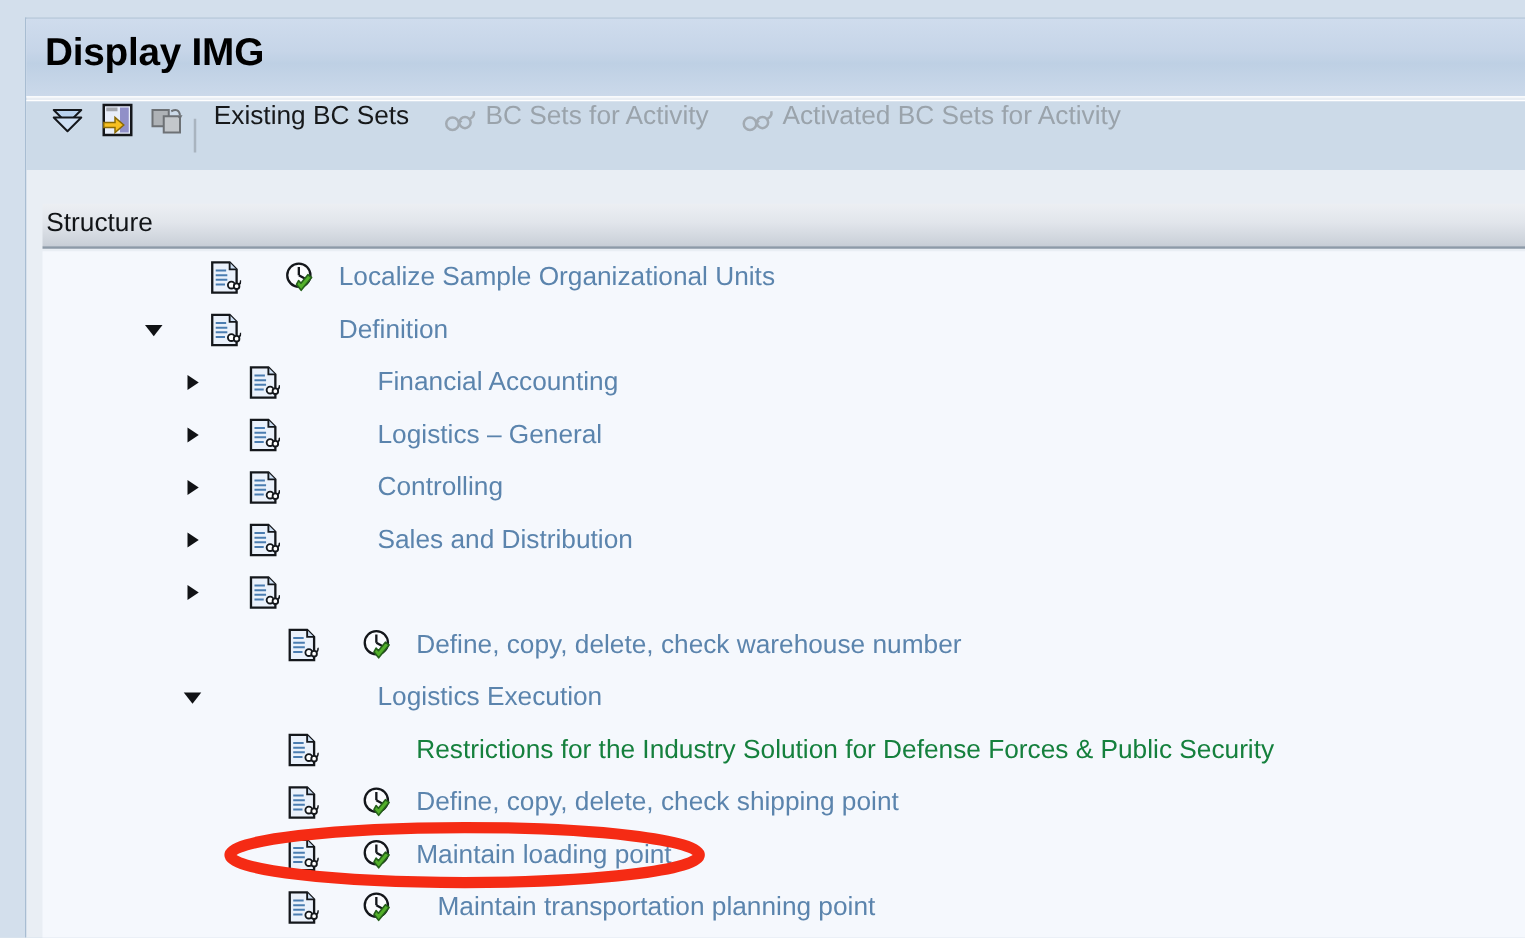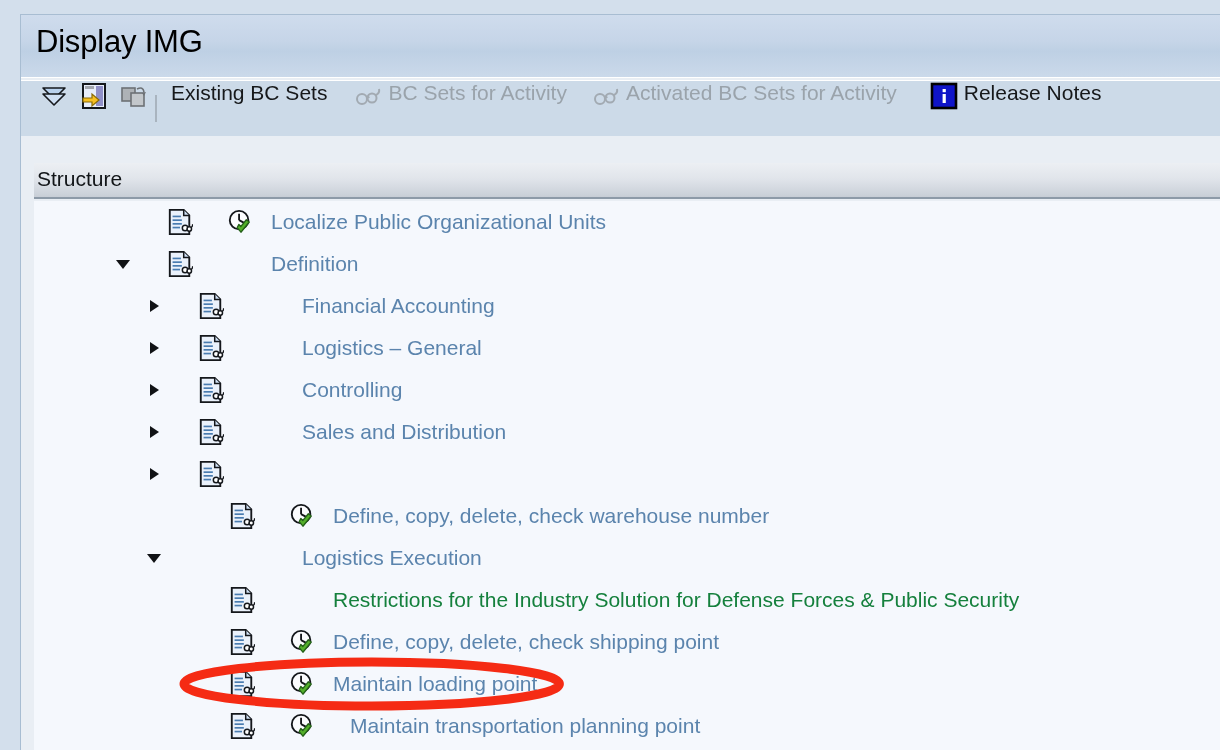--- a/index.html
+++ b/index.html
@@ -51,21 +51,21 @@
     height: 63px;
     background: linear-gradient(to bottom, #cfdced 0%, #c6d5e8 42%, #bed0e4 58%, #cbd9ea 100%);
     border-bottom: 1px solid #ffffff;
     box-sizing: border-box;
   }
   .title-text {
     position: absolute;
     left: 15px;
     top: 9px;
     font-size: 31px;
-    font-weight: normal;
+    font-weight: bold;
     color: #000000;
     letter-spacing: -0.2px;
     font-family: "Liberation Sans", sans-serif;
   }
 
   
   .toolbar {
     position: absolute;
     left: 21px; top: 80px;
     width: 1199px;
@@ -234,28 +234,20 @@
       </div>
       <div class="tb-item" style="margin-left: 24px;">
         <span class="tb-icon"><svg xmlns="http://www.w3.org/2000/svg" width="30" height="30" viewBox="0 0 30 30">
             <circle cx="9" cy="18" r="5" fill="none" stroke="#a2aab2" stroke-width="2"></circle>
             <circle cx="19" cy="17" r="4.5" fill="none" stroke="#a2aab2" stroke-width="2"></circle>
             <path d="M13.8 16.8 q1.2 -1.4 2.4 0" fill="none" stroke="#a2aab2" stroke-width="2"></path>
             <path d="M23 14 q4 -2 3 -6" fill="none" stroke="#a2aab2" stroke-width="2"></path>
           </svg></span>
         <span class="tb-label dim" style="margin-left: 5px;">Activated BC Sets for Activity</span>
       </div>
-      <div class="tb-item" style="margin-left: 32px;">
-        <span class="tb-icon"><svg xmlns="http://www.w3.org/2000/svg" width="30" height="30" viewBox="0 0 30 30">
-            <rect x="3" y="3" width="24" height="24" fill="#0f14c8" stroke="#000000" stroke-width="2.6"></rect>
-            <rect x="13.6" y="8" width="3.2" height="3.2" fill="#ffffff"></rect>
-            <rect x="13.6" y="13" width="3.2" height="9" fill="#ffffff"></rect>
-          </svg></span>
-        <span class="tb-label" style="margin-left: 5px;">Release Notes</span>
-      </div>
     </div>
 
   <div class="struct-head">
     <div class="lbl">Structure</div>
   </div>
 
   <div class="tree" id="tree">
       <div class="row">
         <div class="cell-doc" style="left: 133px;">
           <svg xmlns="http://www.w3.org/2000/svg" width="28" height="30" viewBox="0 0 28 30">
@@ -273,21 +265,21 @@
           </svg>
         </div>
         <div class="cell-clock" style="left: 193px;">
           <svg xmlns="http://www.w3.org/2000/svg" width="28" height="30" viewBox="0 0 28 30">
             <circle cx="13" cy="13" r="10" fill="#fbfcfe" stroke="#14171b" stroke-width="2"></circle>
             <line x1="13" y1="13" x2="13" y2="6" stroke="#14171b" stroke-width="2"></line>
             <line x1="13" y1="13" x2="18.5" y2="16" stroke="#14171b" stroke-width="2"></line>
             <path d="M11 21 l4 5 l9 -11 l-3.2 -2.4 l-6 7.3 l-2 -2.3 z" fill="#53b02a" stroke="#25601a" stroke-width="1.4" stroke-linejoin="round"></path>
           </svg>
         </div>
-        <div class="rowtext" style="left: 237px;">Localize Public Organizational Units</div>
+        <div class="rowtext" style="left: 237px;">Localize Sample Organizational Units</div>
       </div>
       <div class="row">
         <div class="cell-arrow" style="left: 79px;">
           <div class="tri-down"></div>
         </div>
         <div class="cell-doc" style="left: 133px;">
           <svg xmlns="http://www.w3.org/2000/svg" width="28" height="30" viewBox="0 0 28 30">
             <path d="M3 2 h15 l6 6 v20 h-21 z" fill="#eaf1fb" stroke="#14171b" stroke-width="2"></path>
             <path d="M18 2 v6 h6" fill="#cfe0f4" stroke="#14171b" stroke-width="1.6"></path>
             <g stroke="#4a7cb0" stroke-width="1.8">

